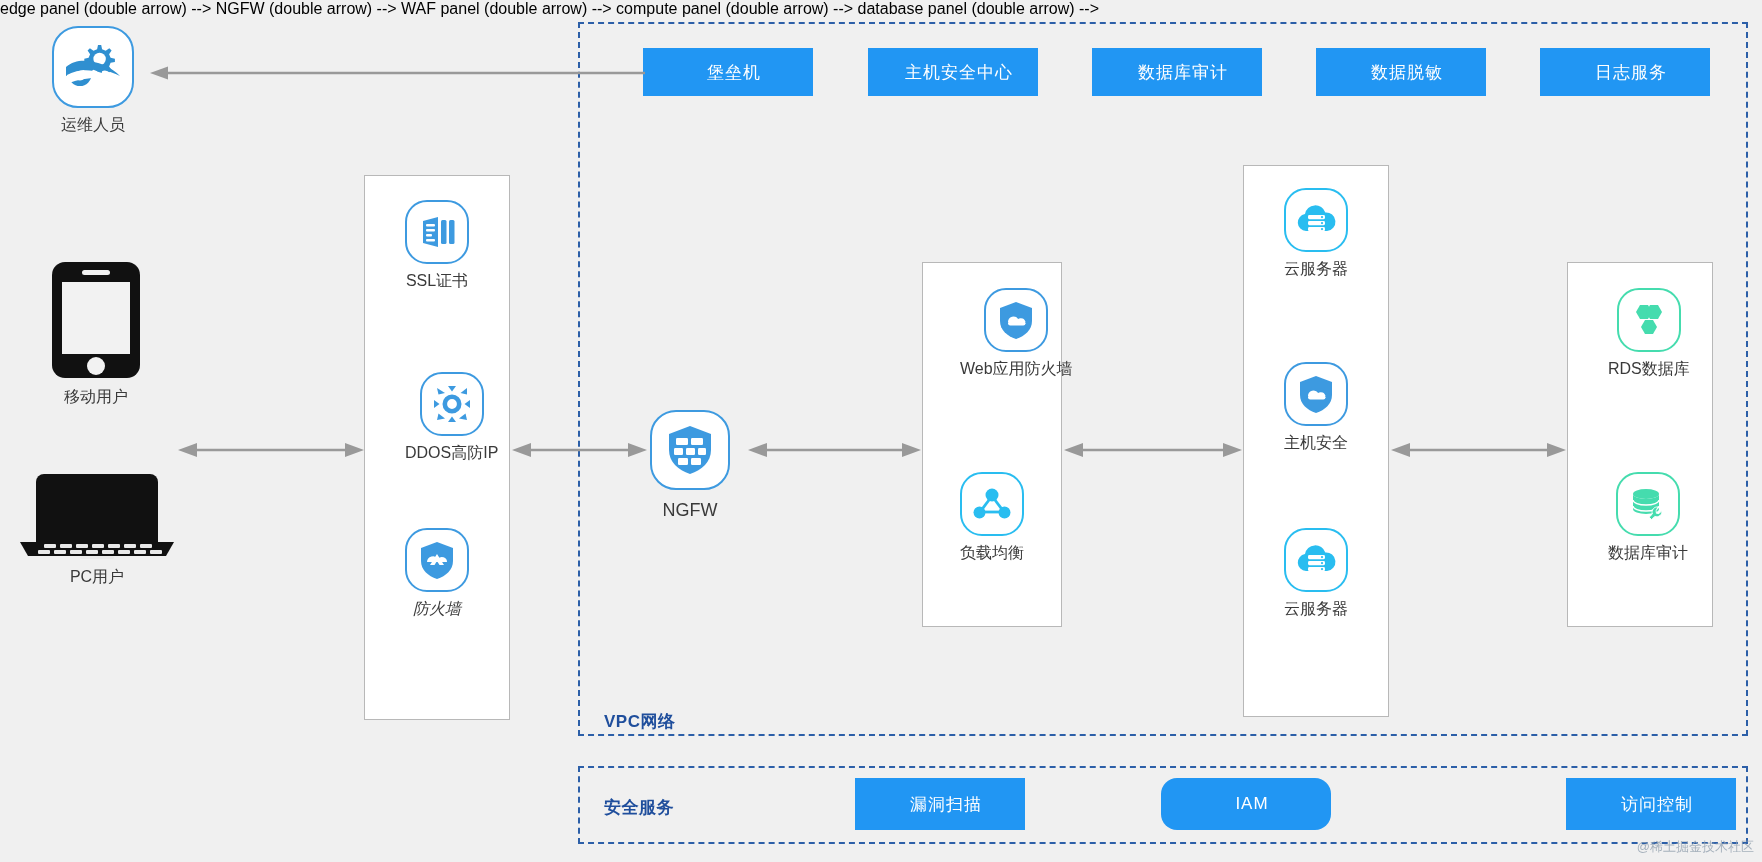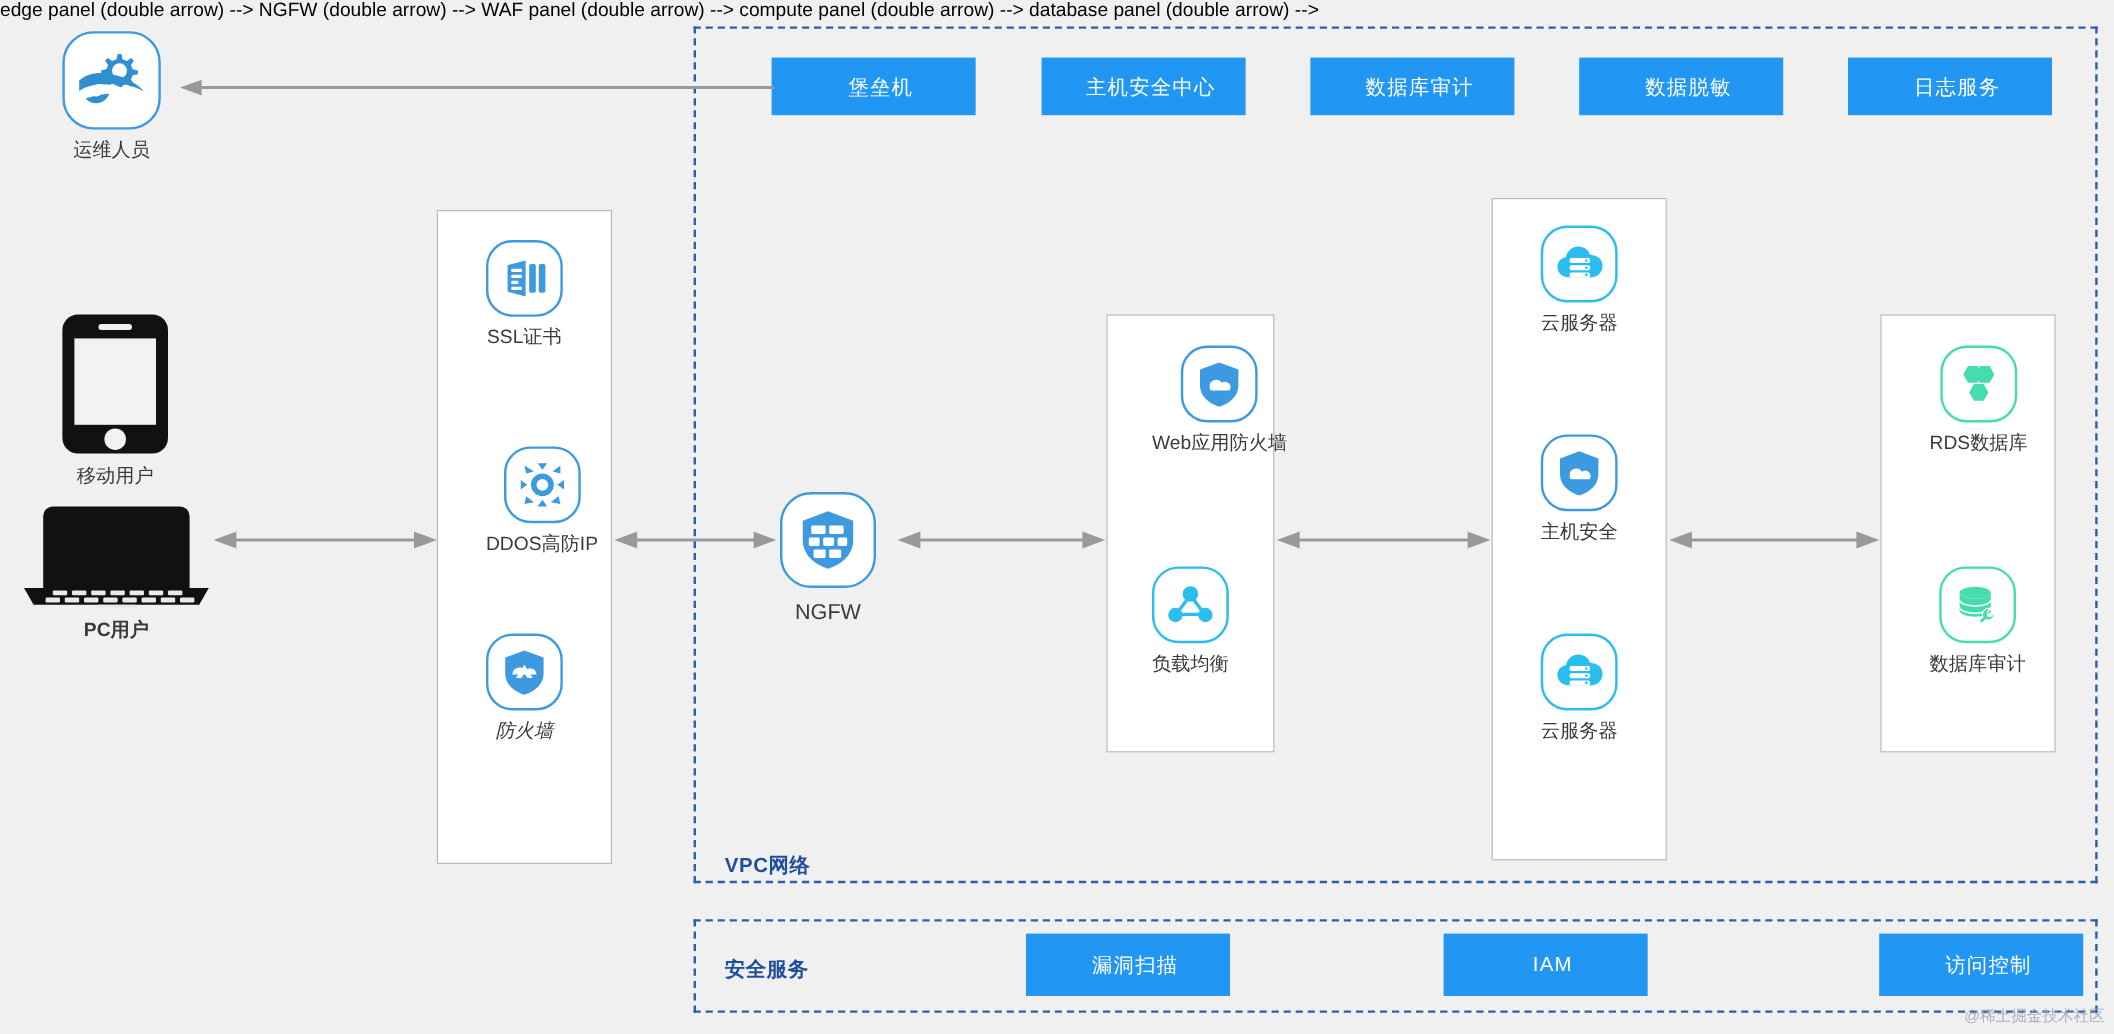--- a/index.html
+++ b/index.html
@@ -97,21 +97,21 @@
 
   
   <div class="btn" style="left:643px;top:48px;width:170px;height:48px;">堡垒机</div>
   <div class="btn" style="left:868px;top:48px;width:170px;height:48px;">主机安全中心</div>
   <div class="btn" style="left:1092px;top:48px;width:170px;height:48px;">数据库审计</div>
   <div class="btn" style="left:1316px;top:48px;width:170px;height:48px;">数据脱敏</div>
   <div class="btn" style="left:1540px;top:48px;width:170px;height:48px;">日志服务</div>
 
   
   <div class="btn" style="left:855px;top:778px;width:170px;height:52px;">漏洞扫描</div>
-  <div class="btn" style="left:1203px;top:778px;width:170px;height:52px;">IAM</div>
+  <div class="btn" style="left:1161px;top:778px;width:170px;height:52px;border-radius:16px;">IAM</div>
   <div class="btn" style="left:1566px;top:778px;width:170px;height:52px;">访问控制</div>
 
   
   <div class="panel" style="left:364px;top:175px;width:146px;height:545px;"></div>
   <div class="panel" style="left:922px;top:262px;width:140px;height:365px;"></div>
   <div class="panel" style="left:1243px;top:165px;width:146px;height:552px;"></div>
   <div class="panel" style="left:1567px;top:262px;width:146px;height:365px;"></div>
 
   
   
@@ -191,21 +191,21 @@
         <rect x="2" y="2" width="88" height="116" rx="13" fill="#111111"></rect>
         <rect x="12" y="22" width="68" height="72" fill="#f2f2f2"></rect>
         <rect x="32" y="10" width="28" height="5" rx="2.5" fill="#f2f2f2"></rect>
         <circle cx="46" cy="106" r="9" fill="#f2f2f2"></circle>
       </svg>
     </div>
     <div class="cap">移动用户</div>
   </div>
 
   
-  <div class="node" style="left:18px;top:420px;font-weight:bold;">
+  <div class="node" style="left:18px;top:472px;">
     <div class="icon-plain">
       <svg width="158" height="88" viewBox="0 0 158 88">
         <path d="M26 2 h106 a8 8 0 0 1 8 8 v60 h-122 v-60 a8 8 0 0 1 8 -8 z" fill="#111111"></path>
         <path d="M2 70 h154 l-8 14 h-138 z" fill="#111111"></path>
         <g fill="#e9e9e9">
           <rect x="26" y="72" width="12" height="4" rx="1"></rect>
             <rect x="42" y="72" width="12" height="4" rx="1"></rect>
           <rect x="58" y="72" width="12" height="4" rx="1"></rect>
             <rect x="74" y="72" width="12" height="4" rx="1"></rect>
           <rect x="90" y="72" width="12" height="4" rx="1"></rect>

